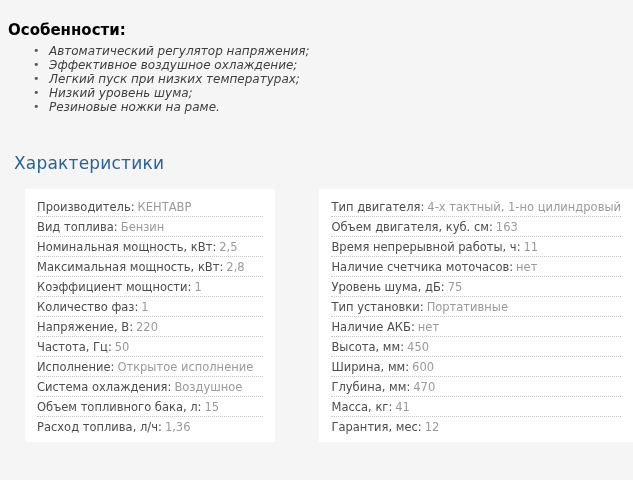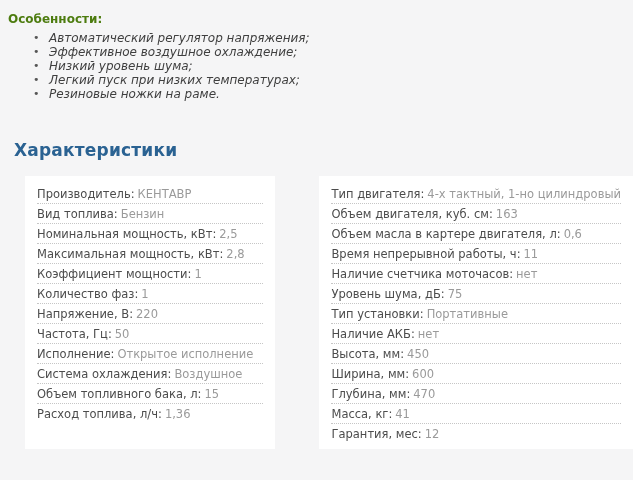--- a/index.html
+++ b/index.html
@@ -13,24 +13,24 @@
     background: #f5f5f6;
     font-family: "DejaVu Sans", "Liberation Sans", sans-serif;
     position: relative;
   }
 
   
   .features {
     padding: 9px 10px 0 8px;
   }
   .features-title {
-    font-size: 12px;
+    font-size: 15px;
     font-weight: bold;
-    color: #4d7c0f;
-    margin: 3px 0 5px 0;
+    color: #000000;
+    margin: 12px 0 5px 0;
   }
   .features-list {
     list-style: none;
     margin: 3px;
     padding: 0 0 0 22px;
     font-style: italic;
   }
   .features-list li {
     font-size: 12px;
     color: #3f3f3f;
@@ -42,21 +42,21 @@
     width: 16px;
     color: #555555;
     font-size: 11px;
     vertical-align: top;
   }
 
   
   .section-title {
     margin: 39px 0 0 14px;
     font-size: 17px;
-    font-weight: bold;
+    font-weight: normal;
     color: #2a6292;
     letter-spacing: 0.2px;
   }
 
   
   .spec-columns {
     display: flex;
     margin-top: 16px;
     padding-left: 25px;
   }
@@ -93,22 +93,22 @@
   }
 </style>
 </head>
 <body>
 
 <div class="features">
   <div class="features-title">Особенности:</div>
   <ul class="features-list">
       <li><span class="bullet">•</span><span>Автоматический регулятор напряжения;</span></li>
       <li><span class="bullet">•</span><span>Эффективное воздушное охлаждение;</span></li>
+      <li><span class="bullet">•</span><span>Легкий пуск при низких температурах;</span></li>
       <li><span class="bullet">•</span><span>Низкий уровень шума;</span></li>
-      <li><span class="bullet">•</span><span>Легкий пуск при низких температурах;</span></li>
       <li><span class="bullet">•</span><span>Резиновые ножки на раме.</span></li>
     </ul>
 </div>
 
 <h2 class="section-title">Характеристики</h2>
 
 <div class="spec-columns">
   <div class="spec-card left">
       <div class="spec-row"><span class="spec-label">Производитель:</span><span class="spec-value">КЕНТАВР</span></div>
       <div class="spec-row"><span class="spec-label">Вид топлива:</span><span class="spec-value">Бензин</span></div>
@@ -119,21 +119,20 @@
       <div class="spec-row"><span class="spec-label">Напряжение, В:</span><span class="spec-value">220</span></div>
       <div class="spec-row"><span class="spec-label">Частота, Гц:</span><span class="spec-value">50</span></div>
       <div class="spec-row"><span class="spec-label">Исполнение:</span><span class="spec-value">Открытое исполнение</span></div>
       <div class="spec-row"><span class="spec-label">Система охлаждения:</span><span class="spec-value">Воздушное</span></div>
       <div class="spec-row"><span class="spec-label">Объем топливного бака, л:</span><span class="spec-value">15</span></div>
       <div class="spec-row"><span class="spec-label">Расход топлива, л/ч:</span><span class="spec-value">1,36</span></div>
     </div>
   <div class="spec-card right">
       <div class="spec-row"><span class="spec-label">Тип двигателя:</span><span class="spec-value">4-х тактный, 1-но цилиндровый</span></div>
       <div class="spec-row"><span class="spec-label">Объем двигателя, куб. см:</span><span class="spec-value">163</span></div>
-      <div class="spec-row"><span class="spec-label">Объем масла в картере двигателя, л:</span><span class="spec-value">0,6</span></div>
       <div class="spec-row"><span class="spec-label">Время непрерывной работы, ч:</span><span class="spec-value">11</span></div>
       <div class="spec-row"><span class="spec-label">Наличие счетчика моточасов:</span><span class="spec-value">нет</span></div>
       <div class="spec-row"><span class="spec-label">Уровень шума, дБ:</span><span class="spec-value">75</span></div>
       <div class="spec-row"><span class="spec-label">Тип установки:</span><span class="spec-value">Портативные</span></div>
       <div class="spec-row"><span class="spec-label">Наличие АКБ:</span><span class="spec-value">нет</span></div>
       <div class="spec-row"><span class="spec-label">Высота, мм:</span><span class="spec-value">450</span></div>
       <div class="spec-row"><span class="spec-label">Ширина, мм:</span><span class="spec-value">600</span></div>
       <div class="spec-row"><span class="spec-label">Глубина, мм:</span><span class="spec-value">470</span></div>
       <div class="spec-row"><span class="spec-label">Масса, кг:</span><span class="spec-value">41</span></div>
       <div class="spec-row"><span class="spec-label">Гарантия, мес:</span><span class="spec-value">12</span></div>

